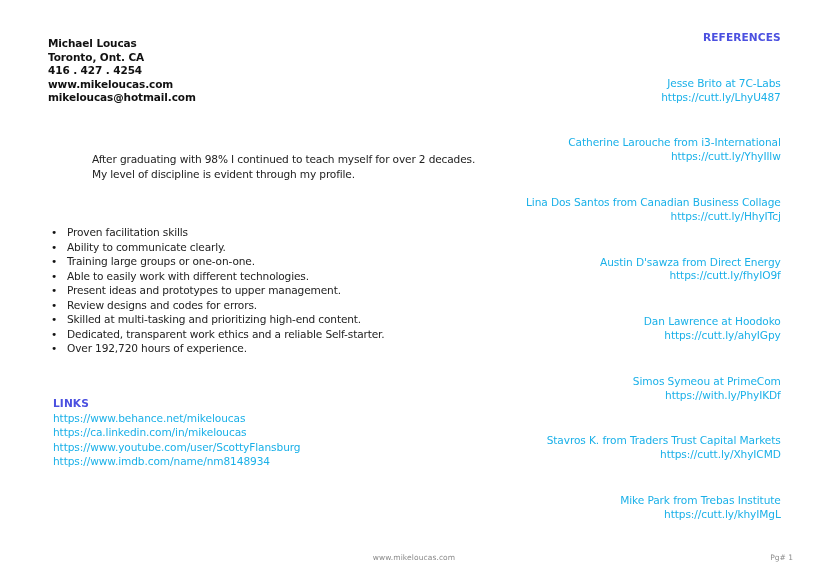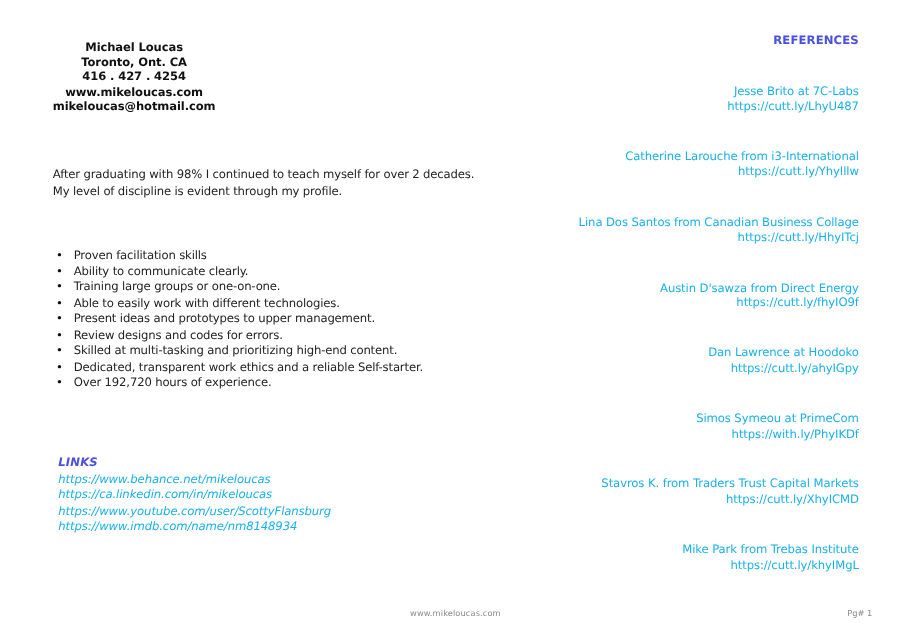--- a/index.html
+++ b/index.html
@@ -18,33 +18,33 @@
   .contact {
     position: absolute;
     left: 48px;
     top: 37px;
     font-weight: bold;
     font-size: 10.5px;
     line-height: 13.6px;
     color: #111;
     letter-spacing: -0.1px;
   }
-  .contact div { white-space: nowrap; text-align: center; }
+  .contact div { white-space: nowrap; }
 
   .summary {
     position: absolute;
     left: 48px;
     top: 152px;
     font-size: 10.6px;
     line-height: 14.5px;
     color: #222;
     width: 430px;
     letter-spacing: -0.15px;
   }
-  .summary div { white-space: nowrap; }
+  .summary div { white-space: nowrap; margin-left: 44px; }
 
   .skills {
     position: absolute;
     left: 48px;
     top: 225px;
     margin: 0;
     padding: 0;
     list-style: none;
     font-size: 10.6px;
     line-height: 14.5px;
@@ -59,25 +59,24 @@
   .skills li .bullet {
     position: absolute;
     left: 3px;
     top: 0;
     color: #111;
   }
 
   .links {
     position: absolute;
     left: 53px;
-    top: 414px;
+    top: 396px;
     font-size: 10.6px;
     line-height: 14.5px;
     letter-spacing: -0.1px;
-    font-style: italic;
   }
   .section-heading {
     color: #4b50e0;
     font-weight: bold;
     font-size: 10.6px;
     letter-spacing: 0.1px;
   }
   .link {
     color: #1ab0e8;
     text-decoration: none;

